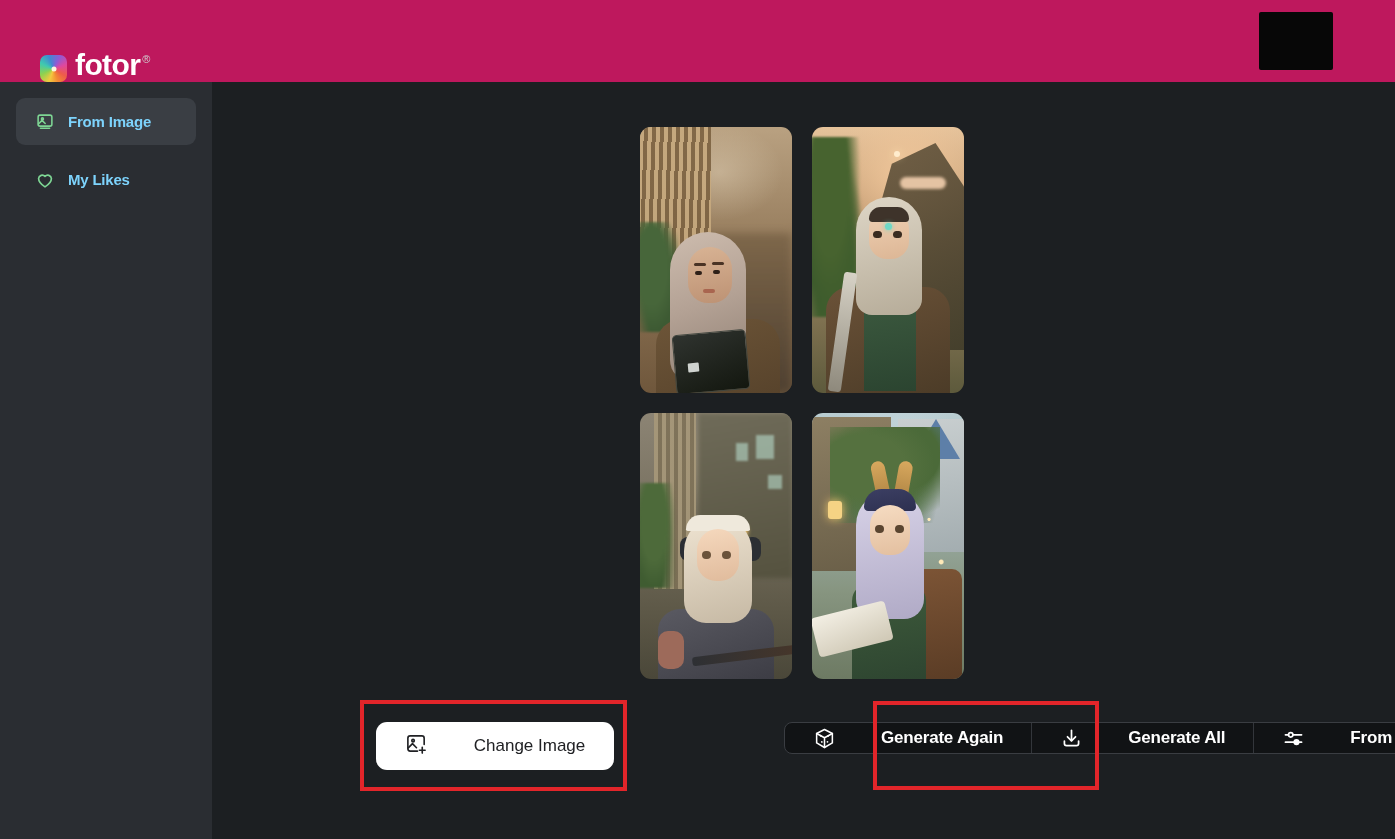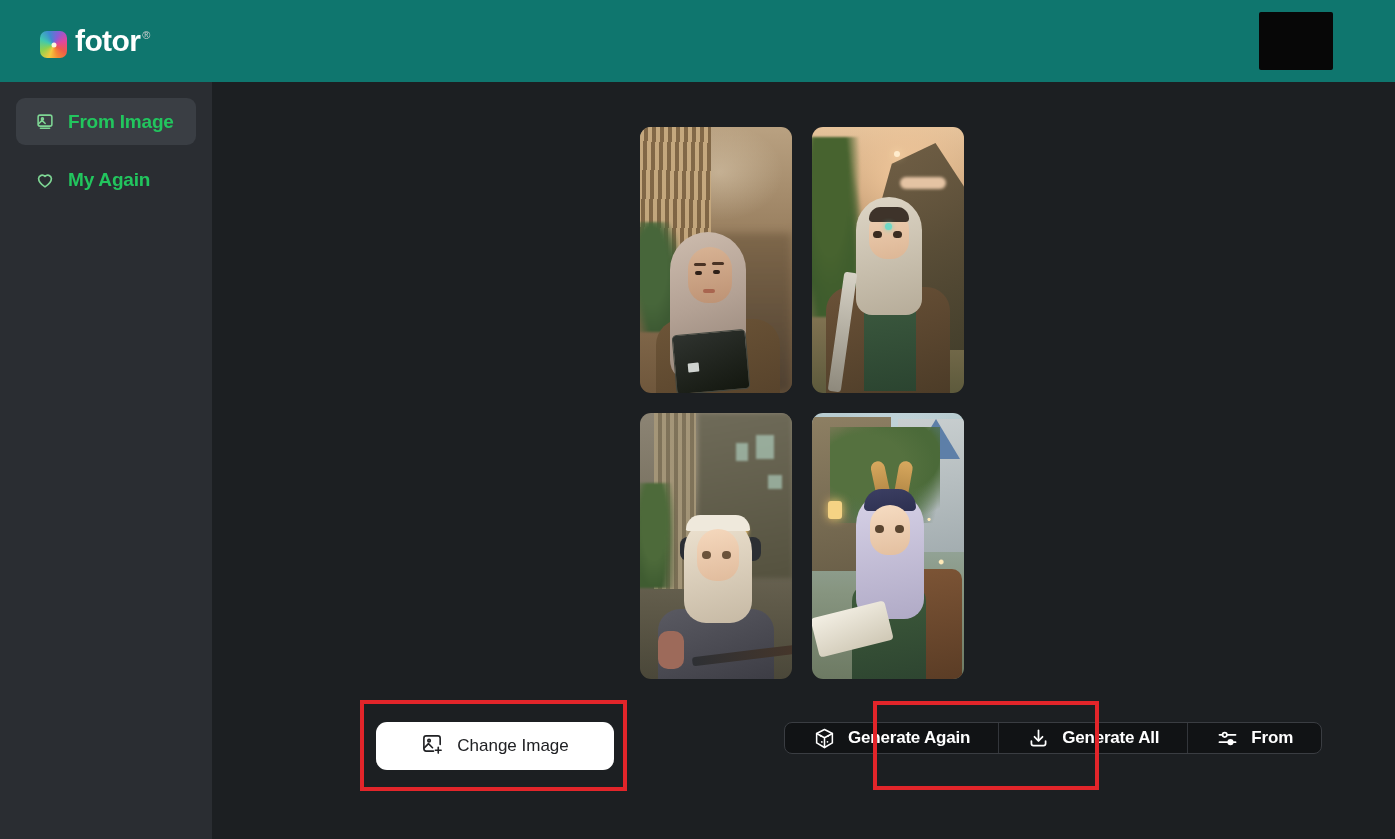--- a/index.html
+++ b/index.html
@@ -7,22 +7,22 @@
     width: 1395px; height: 839px;
     background: #1c1f22;
     font-family: "Liberation Sans", sans-serif;
     overflow: hidden;
   }
   .app { position: relative; width: 1395px; height: 839px; background: #1c1f22; }
 
   
   .header {
     position: absolute; left: 0; top: 0; width: 1395px; height: 82px;
-    background: #0f766e;
-    display: flex; align-items: center;
+    background: #be185d;
+    display: flex; align-items: flex-end;
   }
   .brand { display: flex; align-items: flex-start; margin-left: 40px; }
   .brand-mark {
     width: 27px; height: 27px; border-radius: 7px; margin-top: 7px; margin-right: 8px;
     background:
       conic-gradient(from 200deg at 50% 52%,
         #f3c93f 0deg, #8fd14f 45deg, #3fc9b0 95deg, #3f8ad1 140deg,
         #8b5cd6 185deg, #e0479e 230deg, #ee5b4a 280deg, #f38b33 320deg, #f3c93f 360deg);
     position: relative;
   }
@@ -45,21 +45,21 @@
     position: absolute; left: 0; top: 82px; width: 212px; height: 757px;
     background: #2a2d32;
   }
   .nav { padding-top: 16px; }
   .nav-item {
     display: flex; align-items: center; gap: 12px;
     height: 47px; margin: 0 16px 11px 16px; padding-left: 18px;
     border-radius: 9px; cursor: pointer;
   }
   .nav-item.active { background: #3a3e44; }
-  .nav-label { color: #22c55e; font-size: 19px; font-weight: bold; letter-spacing: -0.2px; }
+  .nav-label { color: #7dd3fc; font-size: 15px; font-weight: bold; letter-spacing: -0.2px; }
   .nav-icon { width: 22px; height: 22px; flex: 0 0 22px; display: block; }
   .nav-icon svg { display: block; }
 
   
   .main {
     position: absolute; left: 212px; top: 82px; width: 1183px; height: 757px;
     background: #1c1f22;
   }
 
   .grid {
@@ -252,21 +252,21 @@
     font-family: "Liberation Sans", sans-serif; letter-spacing:-0.2px;
   }
   .gbtn .ic { width: 23px; height: 23px; flex: 0 0 23px; }
   .gsep { width: 1px; background: #33363b; margin: 0; }
 
   
   .redbox { position:absolute; border: 4px solid #e2252a; pointer-events:none; }
   .redbox-change   { left: 360px; top: 700px; width: 267px; height: 91px; }
   .redbox-download { left: 873px; top: 701px; width: 226px; height: 89px; }
 
-  .ic-label { white-space: nowrap; }
+  .ic-label { white-space: nowrap; margin-left: 33px; }
 </style>
 </head>
 <body>
 
 <div class="app">
 
   <div class="header">
     <div class="brand">
       <div class="brand-mark"></div>
       <div class="brand-name">fotor</div>
@@ -291,21 +291,21 @@
       </div>
 
 
 
       <div class="nav-item">
         <span class="nav-icon">
           <svg viewBox="0 0 24 24" width="22" height="22" fill="none" stroke="#7ed694" stroke-width="1.8" stroke-linecap="round" stroke-linejoin="round">
             <path d="M12 19.5s-7-4.4-7-9.1A4 4 0 0 1 12 8.1 4 4 0 0 1 19 10.4c0 4.7-7 9.1-7 9.1z"></path>
           </svg>
         </span>
-        <span class="nav-label">My Again</span>
+        <span class="nav-label">My Likes</span>
       </div>
 
     </div>
   </div>
 
   <div class="main">
 
     <div class="grid">
 
       <div class="card">

